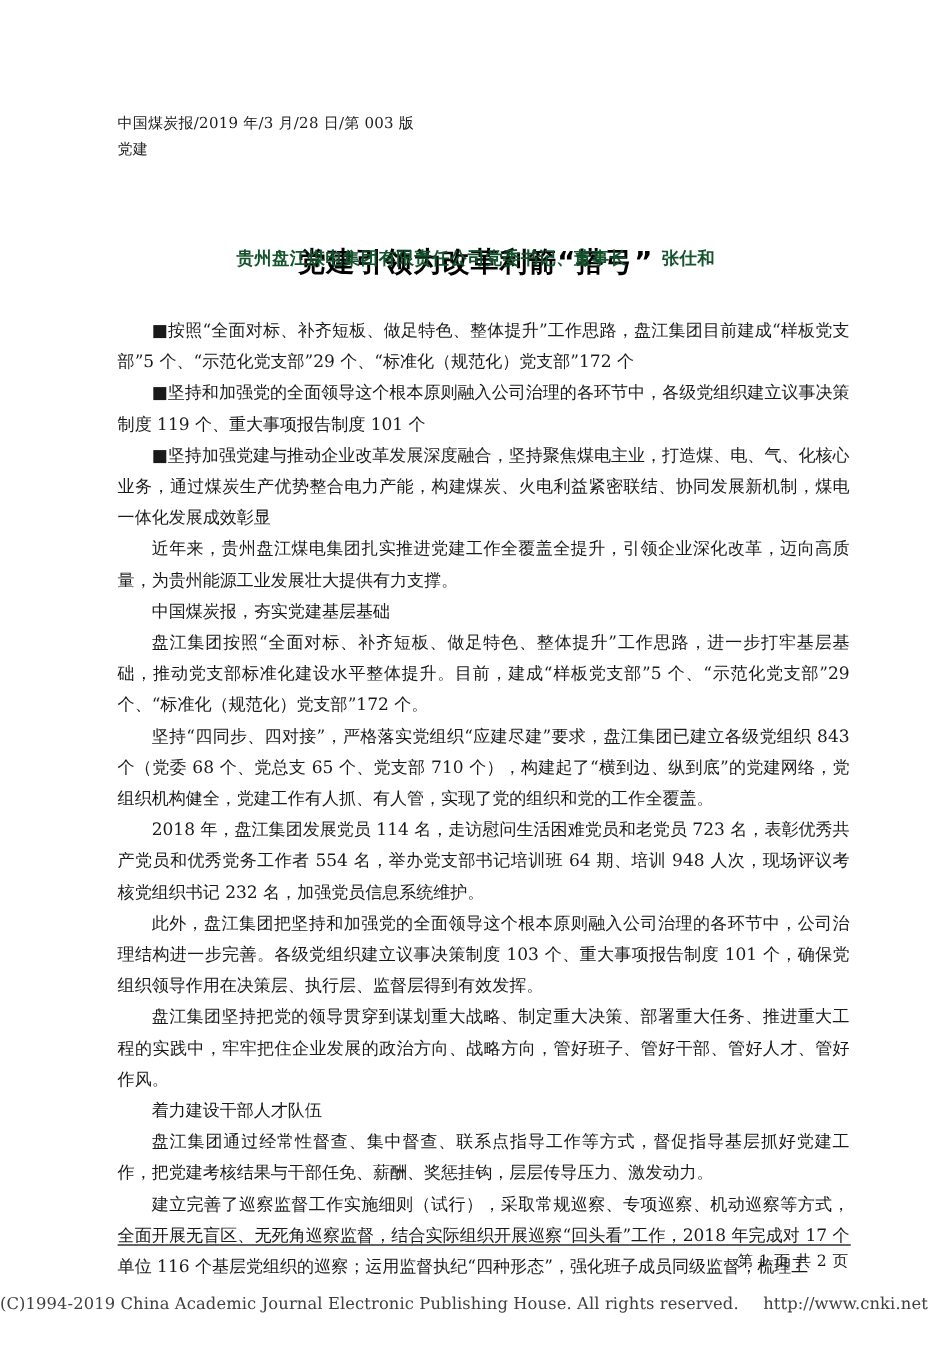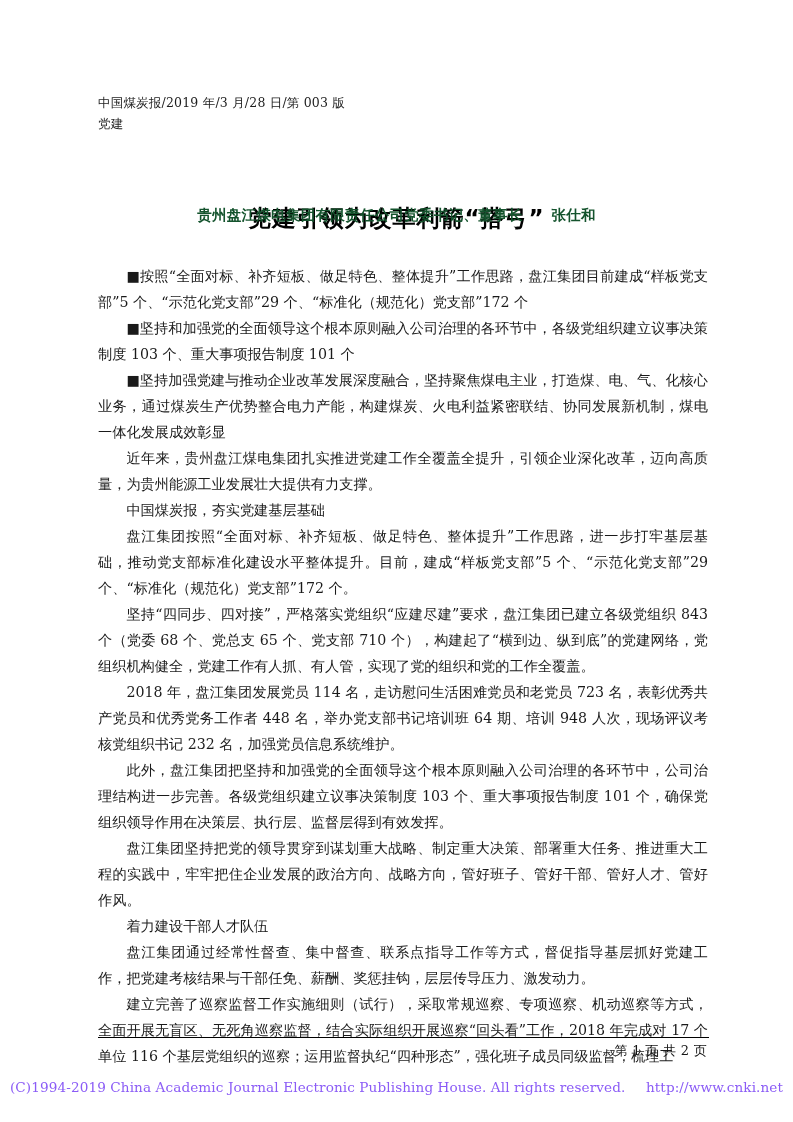--- a/index.html
+++ b/index.html
@@ -111,23 +111,23 @@
     letter-spacing: 0.3px;
     white-space: nowrap;
   }
 
   
   .cnki {
     position: absolute;
     left: 0;
     top: 1079px;
     width: 793px;
-    text-align: center;
+    text-align: left;
     font-size: 13.6px;
-    color: #8b5cf6;
+    color: #404040;
     letter-spacing: 0.1px;
     white-space: nowrap;
   }
   .cnki .url { margin-left: 16px; }
 </style>
 </head>
 <body>
 
 <div class="page">
 
@@ -139,28 +139,28 @@
   <div class="doc-title">党建引领为改革利箭“搭弓”</div>
 
   <div class="doc-byline">
     <span>贵州盘江煤电集团有限责任公司党委书记、董事长</span>
     <span class="byline-gap"></span>
     <span>张仕和</span>
   </div>
 
   <div class="body-col">
     <p class="bullet">■按照“全面对标、补齐短板、做足特色、整体提升”工作思路，盘江集团目前建成“样板党支部”5 个、“示范化党支部”29 个、“标准化（规范化）党支部”172 个</p>
-    <p class="bullet">■坚持和加强党的全面领导这个根本原则融入公司治理的各环节中，各级党组织建立议事决策制度 103 个、重大事项报告制度 101 个</p>
+    <p class="bullet">■坚持和加强党的全面领导这个根本原则融入公司治理的各环节中，各级党组织建立议事决策制度 119 个、重大事项报告制度 101 个</p>
     <p class="bullet">■坚持加强党建与推动企业改革发展深度融合，坚持聚焦煤电主业，打造煤、电、气、化核心业务，通过煤炭生产优势整合电力产能，构建煤炭、火电利益紧密联结、协同发展新机制，煤电一体化发展成效彰显</p>
 
     <p>近年来，贵州盘江煤电集团扎实推进党建工作全覆盖全提升，引领企业深化改革，迈向高质量，为贵州能源工业发展壮大提供有力支撑。</p>
     <p>中国煤炭报，夯实党建基层基础</p>
     <p>盘江集团按照“全面对标、补齐短板、做足特色、整体提升”工作思路，进一步打牢基层基础，推动党支部标准化建设水平整体提升。目前，建成“样板党支部”5 个、“示范化党支部”29 个、“标准化（规范化）党支部”172 个。</p>
     <p>坚持“四同步、四对接”，严格落实党组织“应建尽建”要求，盘江集团已建立各级党组织 843 个（党委 68 个、党总支 65 个、党支部 710 个），构建起了“横到边、纵到底”的党建网络，党组织机构健全，党建工作有人抓、有人管，实现了党的组织和党的工作全覆盖。</p>
-    <p>2018 年，盘江集团发展党员 114 名，走访慰问生活困难党员和老党员 723 名，表彰优秀共产党员和优秀党务工作者 448 名，举办党支部书记培训班 64 期、培训 948 人次，现场评议考核党组织书记 232 名，加强党员信息系统维护。</p>
+    <p>2018 年，盘江集团发展党员 114 名，走访慰问生活困难党员和老党员 723 名，表彰优秀共产党员和优秀党务工作者 554 名，举办党支部书记培训班 64 期、培训 948 人次，现场评议考核党组织书记 232 名，加强党员信息系统维护。</p>
     <p>此外，盘江集团把坚持和加强党的全面领导这个根本原则融入公司治理的各环节中，公司治理结构进一步完善。各级党组织建立议事决策制度 103 个、重大事项报告制度 101 个，确保党组织领导作用在决策层、执行层、监督层得到有效发挥。</p>
     <p>盘江集团坚持把党的领导贯穿到谋划重大战略、制定重大决策、部署重大任务、推进重大工程的实践中，牢牢把住企业发展的政治方向、战略方向，管好班子、管好干部、管好人才、管好作风。</p>
     <p>着力建设干部人才队伍</p>
     <p>盘江集团通过经常性督查、集中督查、联系点指导工作等方式，督促指导基层抓好党建工作，把党建考核结果与干部任免、薪酬、奖惩挂钩，层层传导压力、激发动力。</p>
     <p>建立完善了巡察监督工作实施细则（试行），采取常规巡察、专项巡察、机动巡察等方式，全面开展无盲区、无死角巡察监督，结合实际组织开展巡察“回头看”工作，2018 年完成对 17 个单位 116 个基层党组织的巡察；运用监督执纪“四种形态”，强化班子成员同级监督，梳理工</p>
   </div>
 
   <div class="footer-rule"></div>
   <div class="footer-page">第 1 页  共 2 页</div>
 

